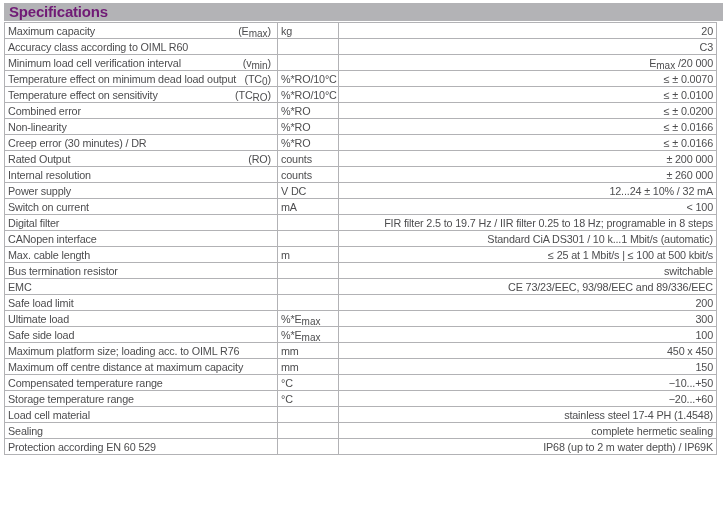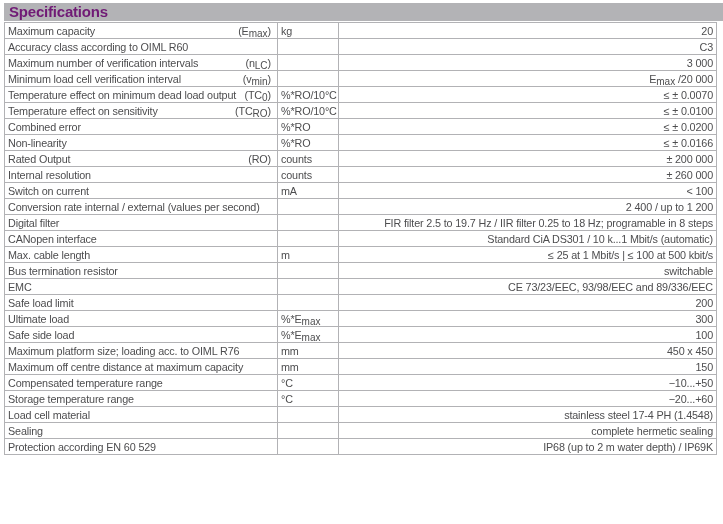--- a/index.html
+++ b/index.html
@@ -89,30 +89,20 @@
             <div class="label-wrap">
               <span><span>Accuracy class according to OIML R60</span></span>
             </div>
           </td>
           <td class="c-unit"></td>
           <td class="c-value"><span>C3</span></td>
         </tr>
         <tr>
           <td class="c-label">
             <div class="label-wrap">
-              <span><span>Maximum number of verification intervals</span></span>
-              <span class="sym"><span>(n</span><sub>LC</sub><span>)</span></span>
-            </div>
-          </td>
-          <td class="c-unit"></td>
-          <td class="c-value"><span>3 000</span></td>
-        </tr>
-        <tr>
-          <td class="c-label">
-            <div class="label-wrap">
               <span><span>Minimum load cell verification interval</span></span>
               <span class="sym"><span>(v</span><sub>min</sub><span>)</span></span>
             </div>
           </td>
           <td class="c-unit"></td>
           <td class="c-value"><span>E</span><sub>max</sub><span> /20 000</span></td>
         </tr>
         <tr>
           <td class="c-label">
             <div class="label-wrap">
@@ -147,53 +137,62 @@
             <div class="label-wrap">
               <span><span>Non-linearity</span></span>
             </div>
           </td>
           <td class="c-unit"><span>%*RO</span></td>
           <td class="c-value"><span>≤ ± 0.0166</span></td>
         </tr>
         <tr>
           <td class="c-label">
             <div class="label-wrap">
+              <span><span>Creep error (30 minutes) / DR</span></span>
+            </div>
+          </td>
+          <td class="c-unit"><span>%*RO</span></td>
+          <td class="c-value"><span>≤ ± 0.0166</span></td>
+        </tr>
+        <tr>
+          <td class="c-label">
+            <div class="label-wrap">
               <span><span>Rated Output</span></span>
               <span class="sym"><span>(RO)</span></span>
             </div>
           </td>
           <td class="c-unit"><span>counts</span></td>
           <td class="c-value"><span>± 200 000</span></td>
         </tr>
         <tr>
           <td class="c-label">
             <div class="label-wrap">
               <span><span>Internal resolution</span></span>
             </div>
           </td>
           <td class="c-unit"><span>counts</span></td>
           <td class="c-value"><span>± 260 000</span></td>
         </tr>
         <tr>
           <td class="c-label">
             <div class="label-wrap">
+              <span><span>Power supply</span></span>
+            </div>
+          </td>
+          <td class="c-unit"><span>V DC</span></td>
+          <td class="c-value"><span>12...24 ± 10% / 32 mA</span></td>
+        </tr>
+        <tr>
+          <td class="c-label">
+            <div class="label-wrap">
               <span><span>Switch on current</span></span>
             </div>
           </td>
           <td class="c-unit"><span>mA</span></td>
           <td class="c-value"><span>&lt; 100</span></td>
-        </tr>
-        <tr>
-          <td class="c-label">
-            <div class="label-wrap">
-              <span><span>Conversion rate internal / external (values per second)</span></span>
-            </div>
-          </td>
-          <td class="c-unit"></td>
-          <td class="c-value"><span>2 400 / up to 1 200</span></td>
         </tr>
         <tr>
           <td class="c-label">
             <div class="label-wrap">
               <span><span>Digital filter</span></span>
             </div>
           </td>
           <td class="c-unit"></td>
           <td class="c-value"><span>FIR filter 2.5 to 19.7 Hz / IIR filter 0.25 to 18 Hz; programable in 8 steps</span></td>
         </tr>

